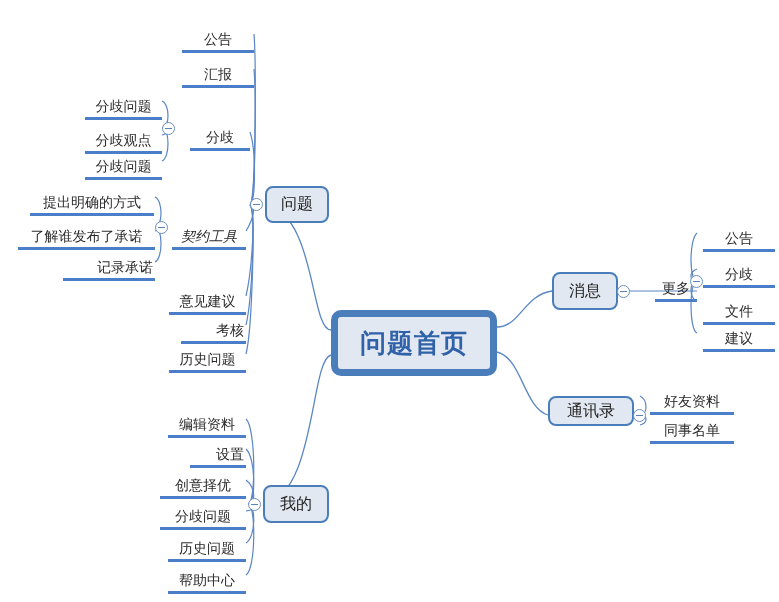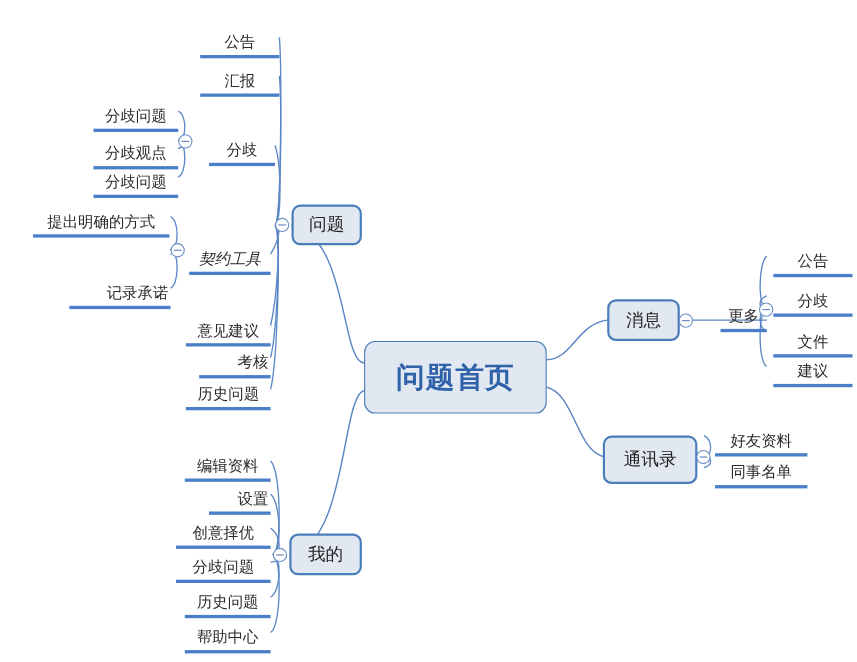--- a/index.html
+++ b/index.html
@@ -29,21 +29,21 @@
     height: 602px;
     pointer-events: none;
   }
   .node {
     position: absolute;
     box-sizing: border-box;
     white-space: nowrap;
   }
   
   .node.root {
-    border: 1px solid #1d4ed8;
+    border: 7px solid #1d4ed8;
     background: #e2e8f1;
     border-radius: 10px;
     color: #2f62a8;
     font-size: 26px;
     font-weight: bold;
     text-align: center;
     display: flex;
     align-items: center;
     justify-content: center;
     letter-spacing: 1px;
@@ -171,20 +171,24 @@
     </div>
     <div class="node leaf center" style="left: 172px; top: 212px; width: 74px; font-style: italic;">
       <div class="txt">契约工具</div>
       <div class="bar" style="background: rgb(74, 126, 200);"></div>
     </div>
     <div class="toggle" style="left: 155px; top: 221px;"></div>
     <div class="node leaf center" style="left: 30px; top: 178px; width: 124px;">
       <div class="txt">提出明确的方式</div>
       <div class="bar" style="background: rgb(74, 126, 200);"></div>
     </div>
+    <div class="node leaf center" style="left: 18px; top: 212px; width: 137px;">
+      <div class="txt">了解谁发布了承诺</div>
+      <div class="bar" style="background: rgb(74, 126, 200);"></div>
+    </div>
     <div class="node leaf ralign" style="left: 63px; top: 243px; width: 92px;">
       <div class="txt">记录承诺</div>
       <div class="bar" style="background: rgb(74, 126, 200);"></div>
     </div>
     <div class="node leaf center" style="left: 169px; top: 277px; width: 77px;">
       <div class="txt">意见建议</div>
       <div class="bar" style="background: rgb(74, 126, 200);"></div>
     </div>
     <div class="node leaf ralign" style="left: 181px; top: 306px; width: 65px;">
       <div class="txt">考核</div>
@@ -240,21 +244,21 @@
       <div class="bar" style="background: rgb(74, 126, 200);"></div>
     </div>
     <div class="node leaf center" style="left: 703px; top: 287px; width: 72px;">
       <div class="txt">文件</div>
       <div class="bar" style="background: rgb(74, 126, 200);"></div>
     </div>
     <div class="node leaf center" style="left: 703px; top: 314px; width: 72px;">
       <div class="txt">建议</div>
       <div class="bar" style="background: rgb(74, 126, 200);"></div>
     </div>
-    <div class="node boxed" style="left: 548px; top: 396px; width: 86px; height: 44px; border-color: rgb(74, 126, 187); background: rgb(226, 232, 241);">
+    <div class="node boxed" style="left: 548px; top: 396px; width: 86px; height: 30px; border-color: rgb(74, 126, 187); background: rgb(226, 232, 241);">
       <span>通讯录</span>
     </div>
     <div class="toggle" style="left: 633px; top: 409px;"></div>
     <div class="node leaf center" style="left: 650px; top: 377px; width: 84px;">
       <div class="txt">好友资料</div>
       <div class="bar" style="background: rgb(74, 126, 200);"></div>
     </div>
     <div class="node leaf center" style="left: 650px; top: 406px; width: 84px;">
       <div class="txt">同事名单</div>
       <div class="bar" style="background: rgb(74, 126, 200);"></div>

